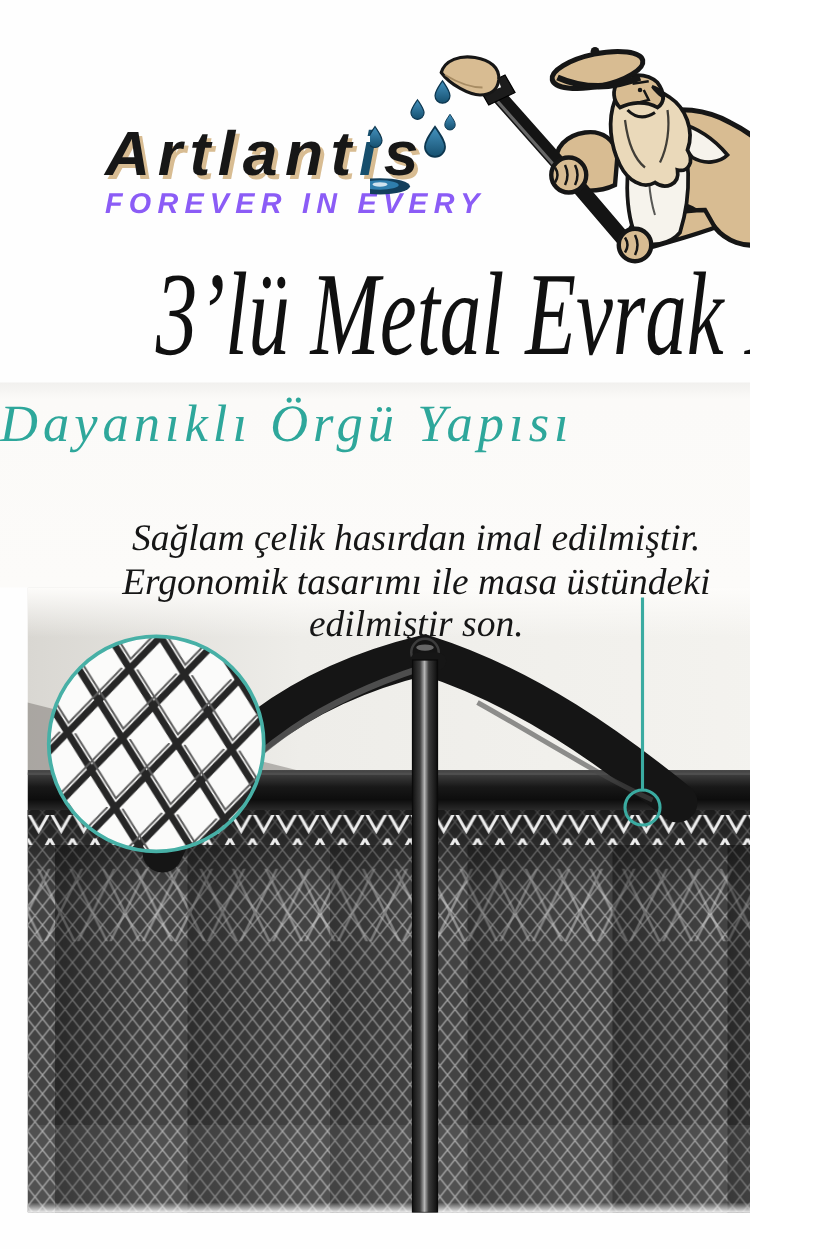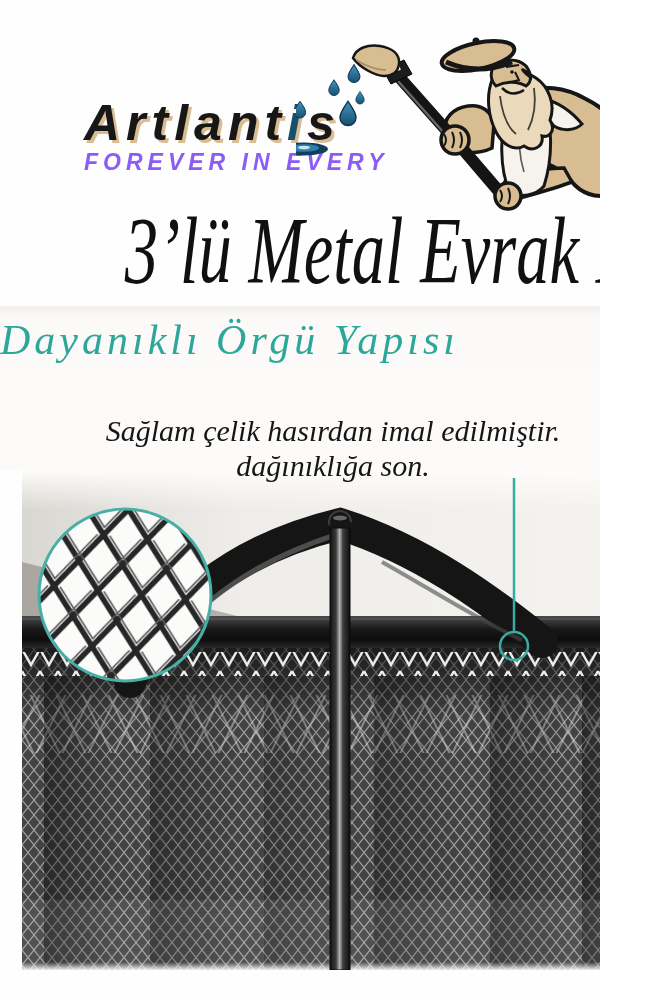--- a/index.html
+++ b/index.html
@@ -107,21 +107,22 @@
   </svg>
 
   <div class="title-row">
     <span>3’lü Metal Evrak Rafı</span>
   </div>
 
   <div class="feature-band"></div>
   <div class="feature-heading">Dayanıklı Örgü Yapısı</div>
   <div class="feature-desc">
     <div>Sağlam çelik hasırdan imal edilmiştir.</div>
-    <div>dağınıklığa son.</div>
+    <div>Ergonomik tasarımı ile masa üstündeki</div>
+    <div>edilmiştir son.</div>
   </div>
 
   <svg id="photo" viewBox="0 0 622 500">
     <defs>
       <linearGradient id="bgGrad" x1="0" y1="0" x2="1" y2="0">
         <stop offset="0" stop-color="#d9d7d2"></stop>
           <stop offset=".35" stop-color="#eeede9"></stop>
         <stop offset="1" stop-color="#f4f3ef"></stop>
       </linearGradient>
       <linearGradient id="topFade" x1="0" y1="0" x2="0" y2="1">

